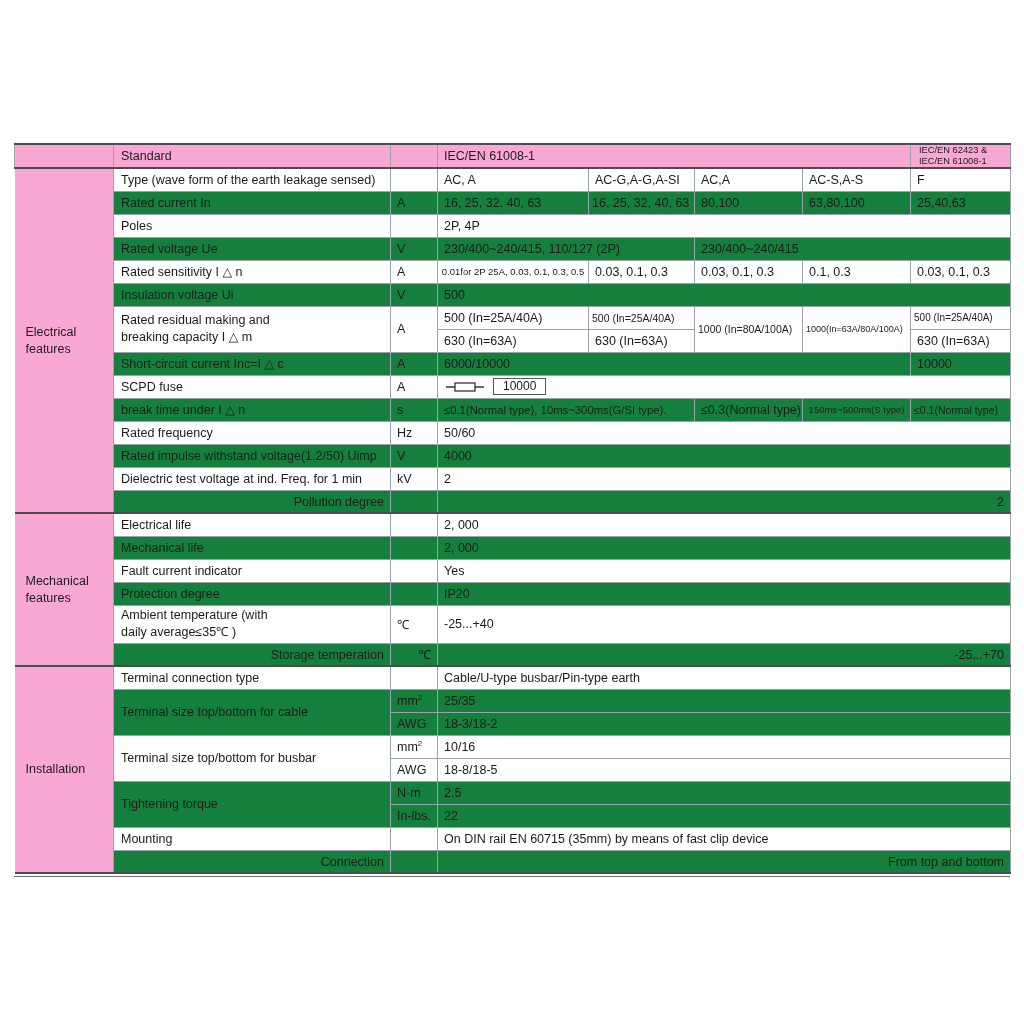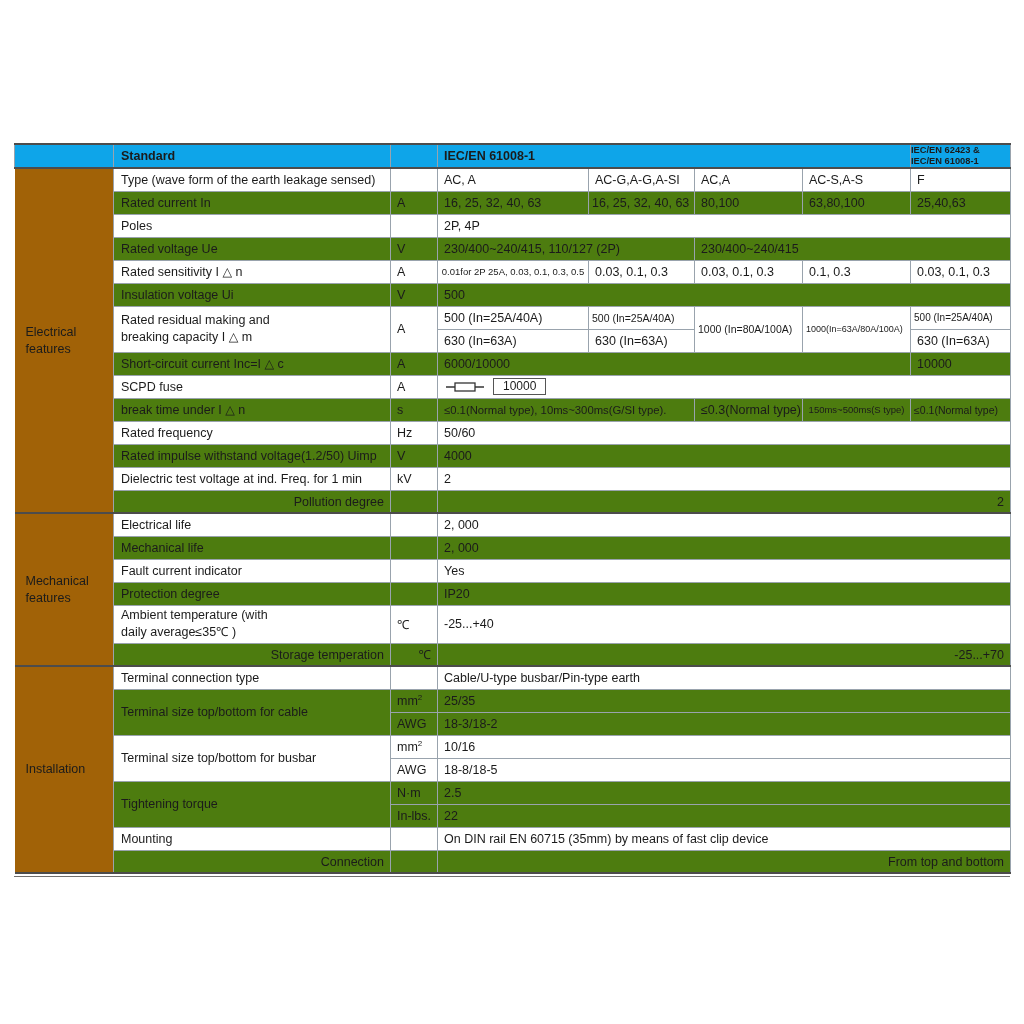--- a/index.html
+++ b/index.html
@@ -9,29 +9,29 @@
   }
   .sheet{position:absolute;left:14px;top:143px;width:996px;}
   table{border-collapse:collapse;table-layout:fixed;width:996px;}
   td{
     border:1px solid #99a3ad;padding:0 6px;font-size:12.5px;
     vertical-align:middle;overflow:hidden;white-space:nowrap;color:#1b1b1b;
   }
   tr{height:23px;}
   tr.tall{height:38px;}
   thead td{
-    background:#0ea5e9;border-top:2px solid #4c4c4c;border-bottom:2px solid #4c4c4c;
-    font-weight:bold;
-  }
-  td.hdr-last{font-size:9.3px;line-height:1.2;padding:0 0;}
+    background:#f9a8d4;border-top:2px solid #4c4c4c;border-bottom:2px solid #4c4c4c;
+    font-weight:normal;
+  }
+  td.hdr-last{font-size:9.3px;line-height:1.2;padding:0 8px;}
   td.cat{
-    background:#a16207;border-left:none;border-bottom:2px solid #4c4c4c;border-top:2px solid #4c4c4c;
+    background:#f9a8d4;border-left:none;border-bottom:2px solid #4c4c4c;border-top:2px solid #4c4c4c;
     white-space:normal;line-height:1.35;padding-left:11px;vertical-align:middle;
   }
-  tr.alt td{background:#4d7c0f;}
+  tr.alt td{background:#15803d;}
   tr.secend td{border-bottom:2px solid #4c4c4c;text-align:right;}
   td.lbl{padding-left:7px;}
   td.wrap{white-space:normal;line-height:1.35;}
   .s9{font-size:9px;}
   .s95{font-size:9.5px;text-align:center;}
   .s10{font-size:10px;}
   .s105{font-size:10.5px;}
   .s113{font-size:11.3px;margin-top:45px;}
   .tight{padding:0 3px;}
   td.fusecell{padding-left:8px;}

